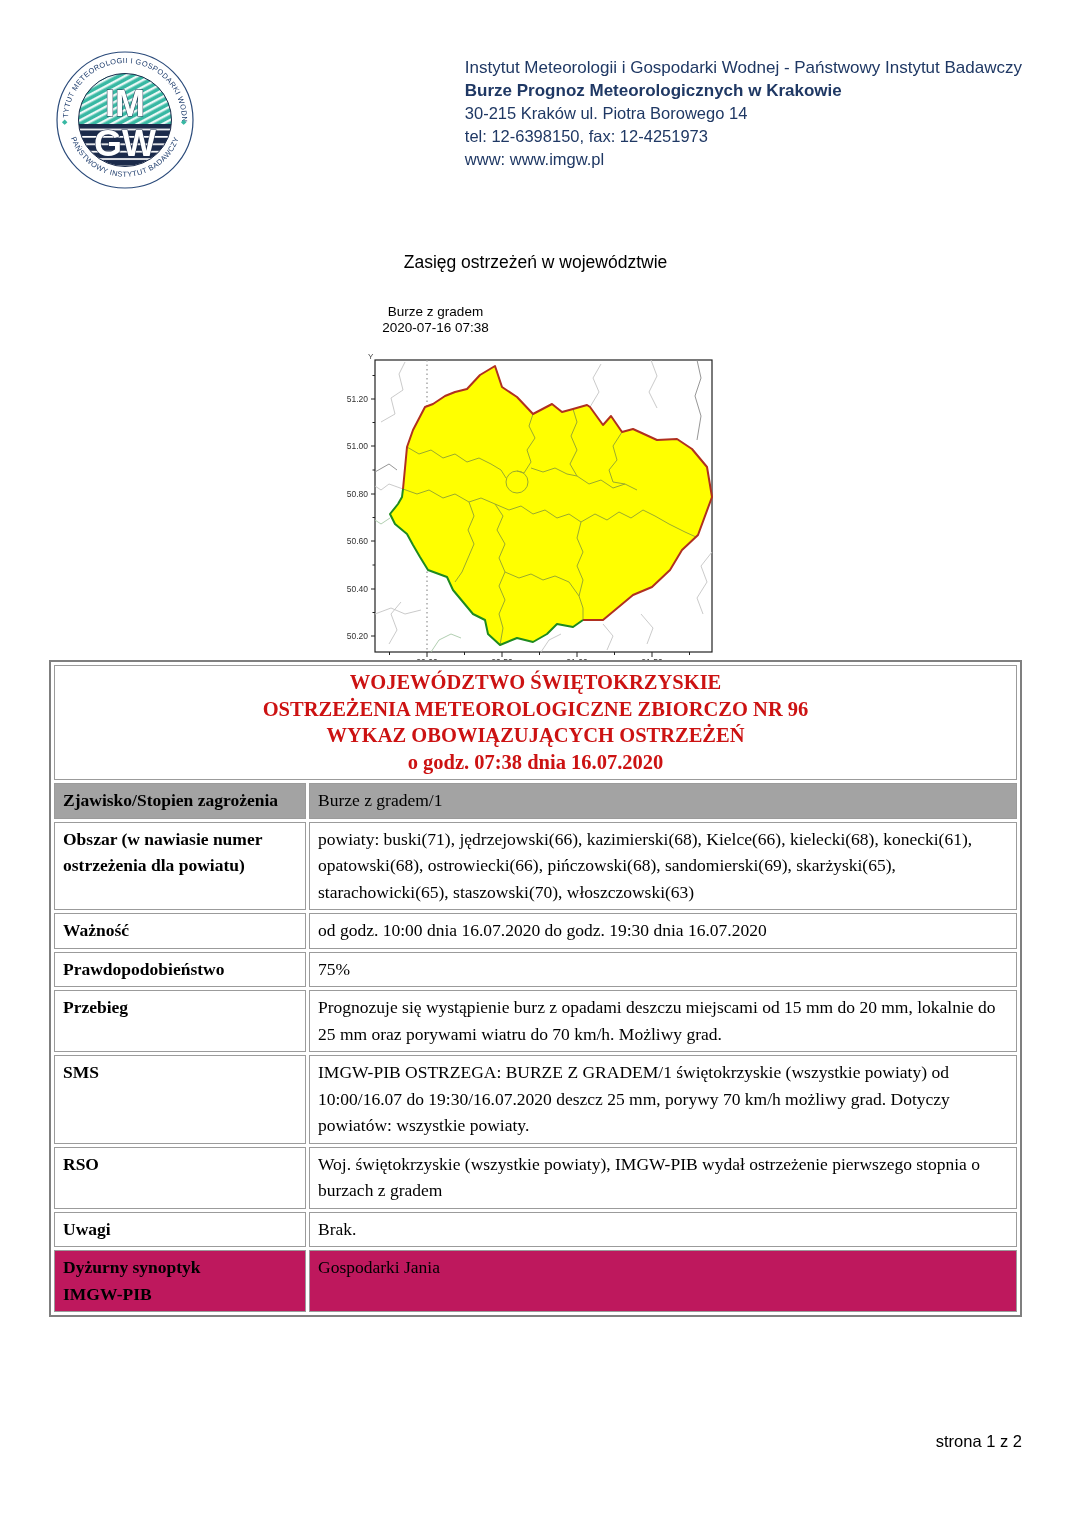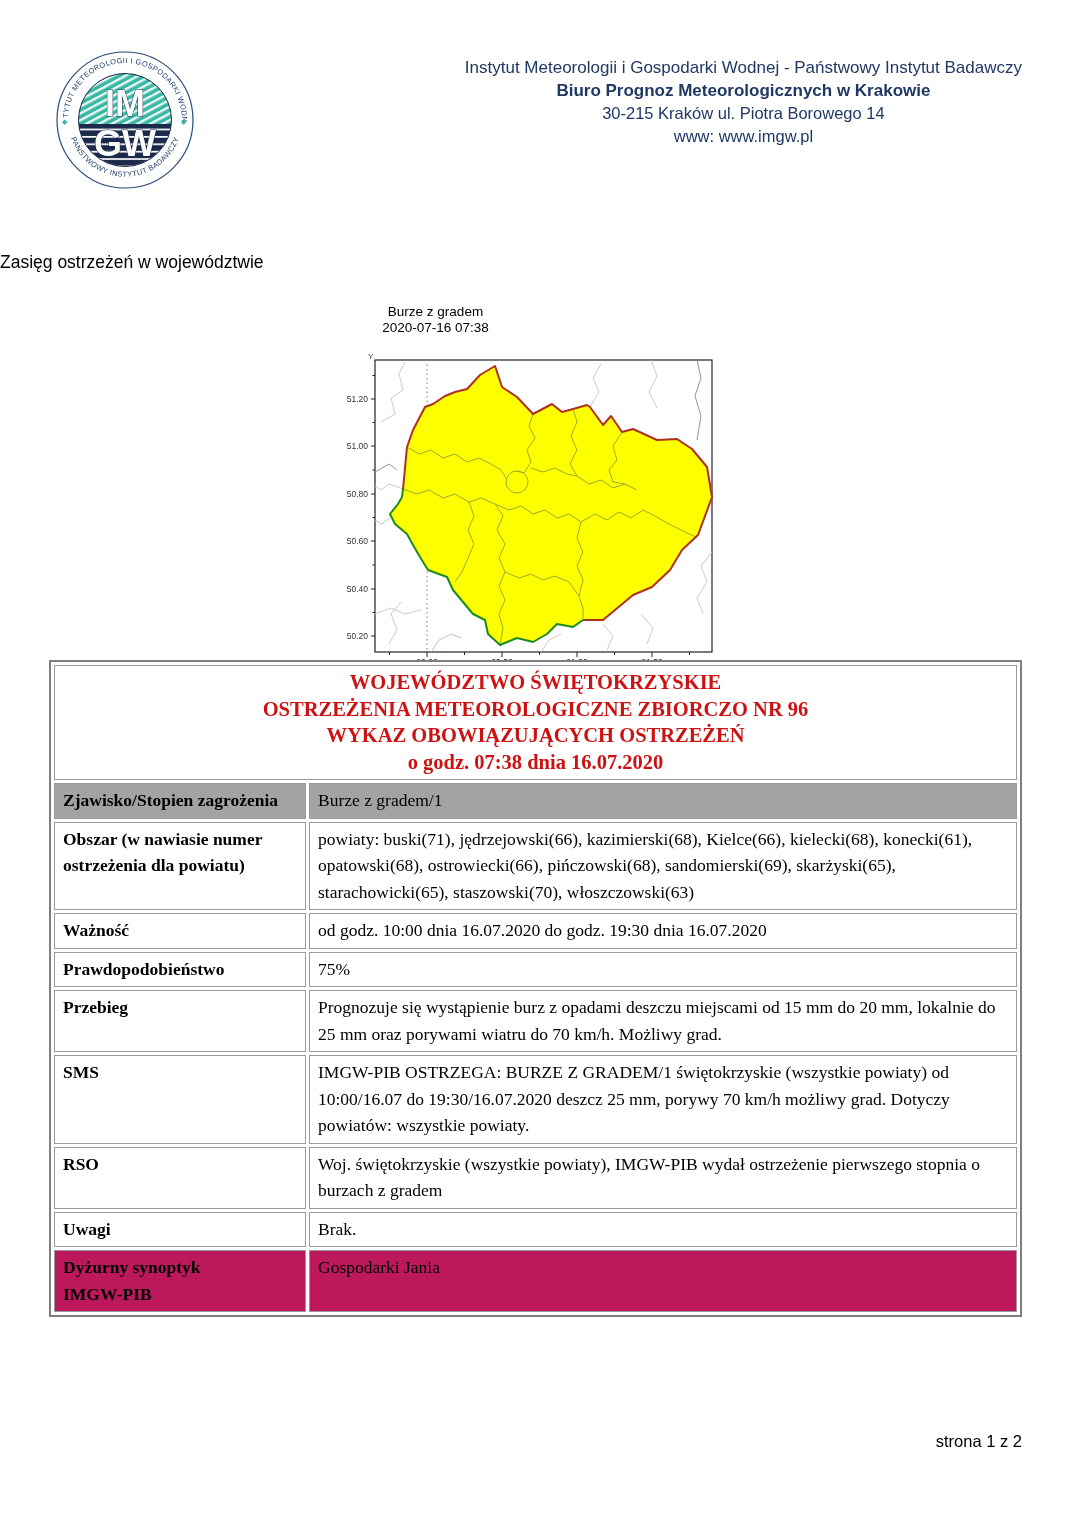--- a/index.html
+++ b/index.html
@@ -4,26 +4,26 @@
 <style>
   * { margin:0; padding:0; box-sizing:border-box; }
   body { background:#ffffff; }
   .page {
     position:relative; width:1071px; height:1516px; background:#ffffff;
     font-family:"Liberation Sans", sans-serif; color:#000; overflow:hidden;
   }
   
   .header { position:absolute; top:50px; left:55px; right:49px; display:flex; justify-content:space-between; }
   .logo-box { width:140px; height:140px; }
-  .contact { text-align:center; color:#1f3864; padding-top:6px; }
+  .contact { text-align:left; color:#1f3864; padding-top:6px; }
   .contact .l1 { font-size:17px; line-height:23px; }
   .contact .l2 { font-size:17px; line-height:23px; font-weight:bold; }
   .contact .l3 { font-size:16.5px; line-height:23px; }
   
-  .section-title { position:absolute; top:252px; left:0; width:1071px; text-align:left; font-size:17.5px; }
+  .section-title { position:absolute; top:252px; left:0; width:1071px; text-align:center; font-size:17.5px; }
   .map-caption { position:absolute; top:304px; left:0; width:871px; text-align:center; font-size:13.5px; line-height:16px; }
   
   .map-wrap { position:absolute; top:352px; left:341px; z-index:1; }
   
   .warn-table-pos { position:absolute; top:660px; left:49px; z-index:2; }
   table.warn {
     width:973px; table-layout:fixed; background:#ffffff;
     border-collapse:separate; border-spacing:3px;
     border:2px solid #7f7f7f;
     font-family:"Liberation Serif", serif; font-size:17.5px;
@@ -75,22 +75,23 @@
         </text>
         <text font-family="Liberation Sans, sans-serif" font-size="7.4" letter-spacing="0.4" fill="#1b3a6b">
           <textPath href="#arcBottom" startOffset="50%" text-anchor="middle">PAŃSTWOWY INSTYTUT BADAWCZY</textPath>
         </text>
         <text x="7" y="74" font-size="7" fill="#38b8a3">◆</text>
         <text x="126" y="74" font-size="7" fill="#38b8a3">◆</text>
       </svg>
     </div>
     <div class="contact">
       <div class="l1">Instytut Meteorologii i Gospodarki Wodnej - Państwowy Instytut Badawczy</div>
-      <div class="l2">Biuro Prognoz Meteorologicznych w Krakowie</div>
+      <div class="l2">Burze Prognoz Meteorologicznych w Krakowie</div>
       <div class="l3">30-215 Kraków ul. Piotra Borowego 14</div>
+      <div class="l3">tel: 12-6398150, fax: 12-4251973</div>
       <div class="l3">www: www.imgw.pl</div>
     </div>
   </div>
 
   <div class="section-title">Zasięg ostrzeżeń w województwie</div>
 
   <div class="map-caption">
     <div>Burze z gradem</div>
     <div>2020-07-16 07:38</div>
   </div>

